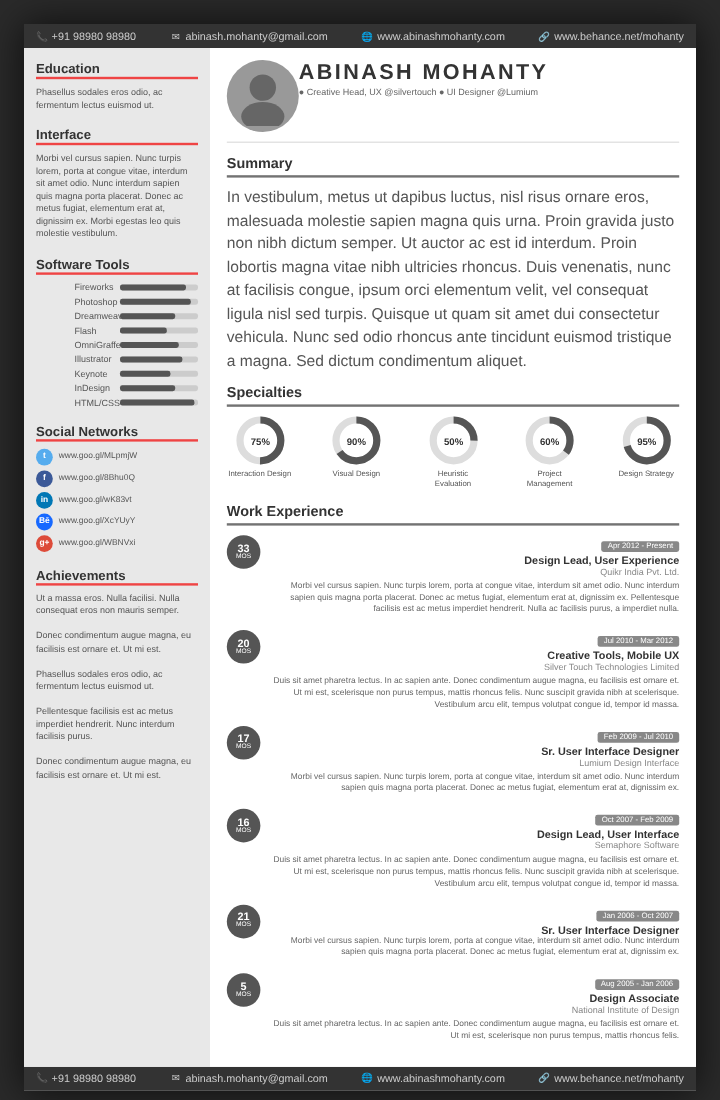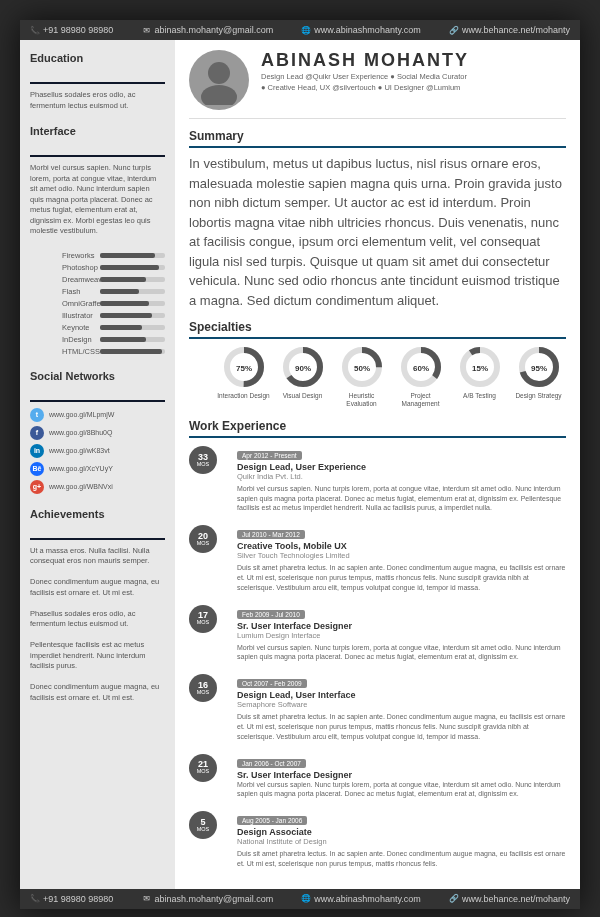--- a/index.html
+++ b/index.html
@@ -44,22 +44,22 @@
       padding: 12px 10px;
       flex-shrink: 0;
     }
     .sidebar-section {
       margin-bottom: 14px;
     }
     .sidebar-section-title {
       font-size: 11px;
       font-weight: bold;
       color: #333;
-      border-bottom: 2px solid #0f172a;
-      padding-bottom: 18px;
+      border-bottom: 2px solid #ef4444;
+      padding-bottom: 0;
       margin-bottom: 6px;
     }
     .sidebar-text {
       font-size: 7.5px;
       color: #555;
       line-height: 1.4;
     }
     
     .tool-row {
       display: flex;
@@ -112,21 +112,20 @@
     
     .main-content {
       flex: 1;
       padding: 10px 14px;
       background: #fff;
     }
     
     .profile-header {
       display: flex;
       align-items: flex-start;
-      gap: 12px;
       margin-bottom: 10px;
       padding-bottom: 8px;
       border-bottom: 1px solid #ddd;
     }
     .avatar-circle {
       width: 60px;
       height: 60px;
       border-radius: 50%;
       background: #999;
       overflow: hidden;
@@ -152,34 +151,34 @@
     .profile-title {
       font-size: 7.5px;
       color: #666;
       line-height: 1.5;
     }
     
     .section-title {
       font-size: 12px;
       font-weight: bold;
       color: #333;
-      border-bottom: 2px solid #0c4a6e;
+      border-bottom: 2px solid #737373;
       padding-bottom: 3px;
       margin-bottom: 6px;
       margin-top: 10px;
     }
     .section-text {
       font-size: 13px;
       color: #555;
       line-height: 1.5;
     }
     
     .specialties-row {
       display: flex;
-      justify-content: flex-end;
+      justify-content: space-between;
       flex-wrap: wrap;
       gap: 4px;
       margin-top: 6px;
     }
     .specialty-item {
       display: flex;
       flex-direction: column;
       align-items: center;
       width: 55px;
     }
@@ -190,22 +189,23 @@
     .specialty-label {
       font-size: 6.5px;
       color: #555;
       text-align: center;
       margin-top: 3px;
       line-height: 1.3;
     }
     
     .work-item {
       display: flex;
-      gap: 20px;
+      gap: 8px;
       margin-bottom: 10px;
+      text-align: right;
     }
     .work-badge {
       width: 28px;
       height: 28px;
       border-radius: 50%;
       background: #555;
       color: #fff;
       display: flex;
       flex-direction: column;
       align-items: center;
@@ -305,20 +305,21 @@
         <div class="sidebar-section-title">Education</div>
         <div class="sidebar-text">Phasellus sodales eros odio, ac fermentum lectus euismod ut.</div>
       </div>
 
       <div class="sidebar-section">
         <div class="sidebar-section-title">Interface</div>
         <div class="sidebar-text">Morbi vel cursus sapien. Nunc turpis lorem, porta at congue vitae, interdum sit amet odio. Nunc interdum sapien quis magna porta placerat. Donec ac metus fugiat, elementum erat at, dignissim ex. Morbi egestas leo quis molestie vestibulum.</div>
       </div>
 
       <div class="sidebar-section">
+        <div class="sidebar-section-title">Software Tools</div>
         <div id="tools-container">
             <div class="tool-row">
     <span class="tool-name">Fireworks</span>
     <div class="tool-bar-bg">
       <div class="tool-bar-fill" style="width:85%"></div>
     </div>
   </div>
             <div class="tool-row">
     <span class="tool-name">Photoshop</span>
     <div class="tool-bar-bg">
@@ -407,21 +408,20 @@
       <div class="profile-header">
         <div class="avatar-circle">
           <svg class="avatar-silhouette" viewBox="0 0 50 50">
             <circle cx="25" cy="18" r="11" fill="#666"></circle>
             <ellipse cx="25" cy="42" rx="18" ry="12" fill="#666"></ellipse>
           </svg>
         </div>
         <div class="profile-info">
           <div class="profile-name">ABINASH MOHANTY</div>
           <div class="profile-title" id="profile-title">
-              <div>Design Lead @Quikr User Experience  ● Social Media Curator</div>
               <div>● Creative Head, UX @silvertouch  ● UI Designer @Lumium</div>
             </div>
         </div>
       </div>
 
       <div>
         <div class="section-title">Summary</div>
         <div class="section-text">In vestibulum, metus ut dapibus luctus, nisl risus ornare eros, malesuada molestie sapien magna quis urna. Proin gravida justo non nibh dictum semper. Ut auctor ac est id interdum. Proin lobortis magna vitae nibh ultricies rhoncus. Duis venenatis, nunc at facilisis congue, ipsum orci elementum velit, vel consequat ligula nisl sed turpis. Quisque ut quam sit amet dui consectetur vehicula. Nunc sed odio rhoncus ante tincidunt euismod tristique a magna. Sed dictum condimentum aliquet.</div>
       </div>
 
@@ -456,28 +456,20 @@
     <svg class="donut-chart" viewBox="0 0 44 44">
       <circle cx="22" cy="22" r="17" fill="none" stroke="#ddd" stroke-width="6"></circle>
       <circle cx="22" cy="22" r="17" fill="none" stroke="#555" stroke-width="6" stroke-dasharray="64.08849013323179 106.81415022205297" stroke-dashoffset="26.703537555513243" transform="rotate(-90 22 22)"></circle>
       <text x="22" y="26" text-anchor="middle" font-size="8" font-weight="bold" fill="#333">60%</text>
     </svg>
     <span class="specialty-label">Project Management</span>
   </div>
             <div class="specialty-item">
     <svg class="donut-chart" viewBox="0 0 44 44">
       <circle cx="22" cy="22" r="17" fill="none" stroke="#ddd" stroke-width="6"></circle>
-      <circle cx="22" cy="22" r="17" fill="none" stroke="#555" stroke-width="6" stroke-dasharray="16.022122533307947 106.81415022205297" stroke-dashoffset="26.703537555513243" transform="rotate(-90 22 22)"></circle>
-      <text x="22" y="26" text-anchor="middle" font-size="8" font-weight="bold" fill="#333">15%</text>
-    </svg>
-    <span class="specialty-label">A/B Testing</span>
-  </div>
-            <div class="specialty-item">
-    <svg class="donut-chart" viewBox="0 0 44 44">
-      <circle cx="22" cy="22" r="17" fill="none" stroke="#ddd" stroke-width="6"></circle>
       <circle cx="22" cy="22" r="17" fill="none" stroke="#555" stroke-width="6" stroke-dasharray="101.47344271095032 106.81415022205297" stroke-dashoffset="26.703537555513243" transform="rotate(-90 22 22)"></circle>
       <text x="22" y="26" text-anchor="middle" font-size="8" font-weight="bold" fill="#333">95%</text>
     </svg>
     <span class="specialty-label">Design Strategy</span>
   </div>
           </div>
       </div>
 
       <div>
         <div class="section-title">Work Experience</div>

